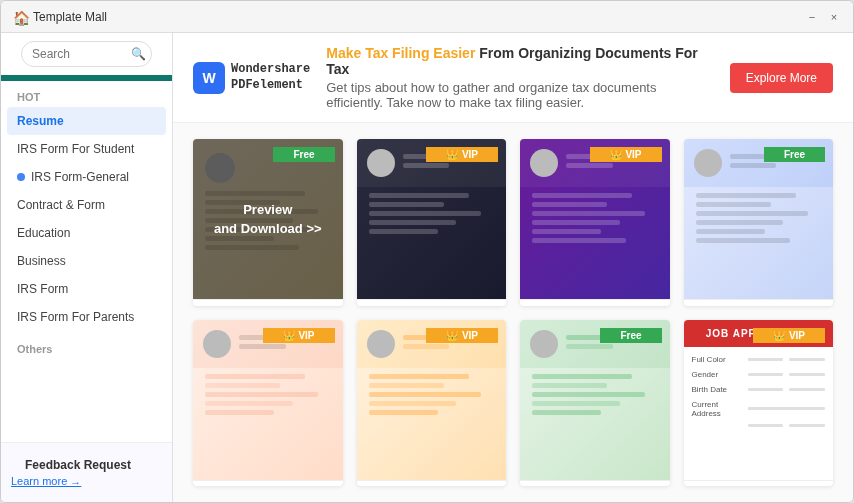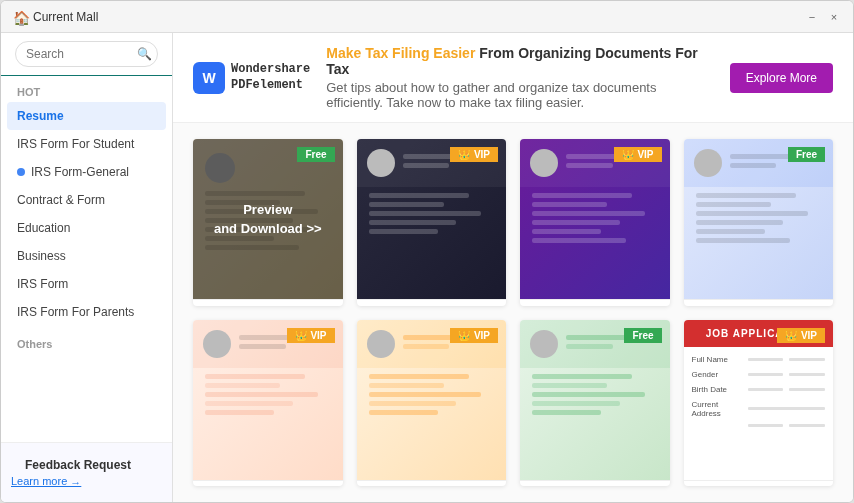--- a/index.html
+++ b/index.html
@@ -67,22 +67,22 @@
       width: 172px;
       background: #fff;
       border-right: 1px solid #e0e0e0;
       display: flex;
       flex-direction: column;
       flex-shrink: 0;
       overflow: hidden;
     }
 
     .sidebar-search {
-      padding: 8px 14px;
-      border-bottom: 1px solid #0f766e;
+      padding: 8px 20px;
+      border-bottom: 6px solid #0f766e;
     }
     .sidebar-search input {
       width: 100%;
       height: 26px;
       border: 1px solid #ddd;
       border-radius: 13px;
       padding: 0 28px 0 10px;
       font-size: 12px;
       outline: none;
       color: #333;
@@ -213,21 +213,21 @@
     .banner-text h3 {
       font-size: 14px;
       color: #333;
       margin-bottom: 3px;
     }
     .banner-text p {
       font-size: 13px;
       color: #666;
     }
     .banner-btn {
-      background: #a21caf;
+      background: #ef4444;
       color: white;
       border: none;
       padding: 8px 16px;
       border-radius: 4px;
       font-size: 12px;
       cursor: pointer;
       white-space: nowrap;
     }
 
     
@@ -254,21 +254,21 @@
       width: 100%;
       height: 160px;
       position: relative;
       overflow: hidden;
     }
 
     .card-label {
       position: absolute;
       top: 8px;
       right: 8px;
-      padding: 2px 8px;
+      padding: 2px 20px;
       border-radius: 0;
       font-size: 10px;
       font-weight: 700;
       z-index: 2;
     }
     .label-free { background: #34a853; color: white; }
     .label-vip { background: #f5a623; color: white; display: flex; align-items: center; gap: 3px; }
 
     .card-footer {
       padding: 6px 8px;
@@ -416,21 +416,21 @@
     .sidebar-nav::-webkit-scrollbar-thumb { background: #ddd; }
   </style>
 </head>
 <body>
 
 <div class="window">
 
   <div class="titlebar">
     <div class="titlebar-left">
       <span class="titlebar-icon">🏠</span>
-      <span class="titlebar-title">Current Mall</span>
+      <span class="titlebar-title">Template Mall</span>
     </div>
     <div class="titlebar-controls">
       <span class="titlebar-btn">−</span>
       <span class="titlebar-btn">×</span>
     </div>
   </div>
 
   <div class="main-content">
 
     <div class="sidebar">
@@ -688,21 +688,21 @@
           <div class="card-thumb thumb-job">
             <div class="card-label label-vip">
               <span class="crown-icon">👑</span>
               <span>VIP</span>
             </div>
             <div class="job-title-bar">
               <div class="job-title-text">JOB APPLICATION</div>
             </div>
             <div class="job-fields">
               <div class="job-field-row">
-                <span class="job-field-label">Full Name</span>
+                <span class="job-field-label">Full Color</span>
                 <div class="job-field-line"></div>
                 <div class="job-field-line"></div>
               </div>
               <div class="job-field-row">
                 <span class="job-field-label">Gender</span>
                 <div class="job-field-line"></div>
                 <div class="job-field-line"></div>
               </div>
               <div class="job-field-row">
                 <span class="job-field-label">Birth Date</span>

